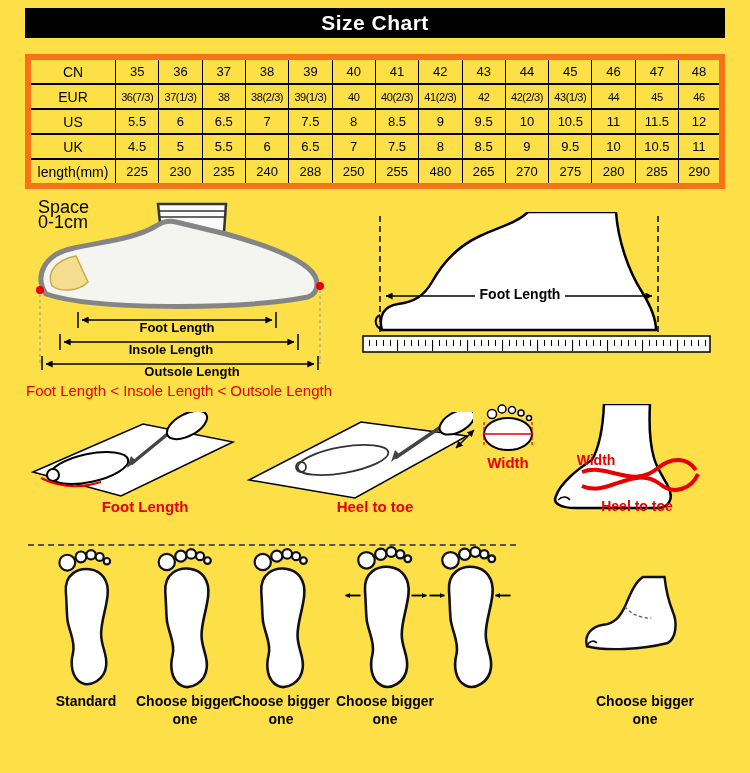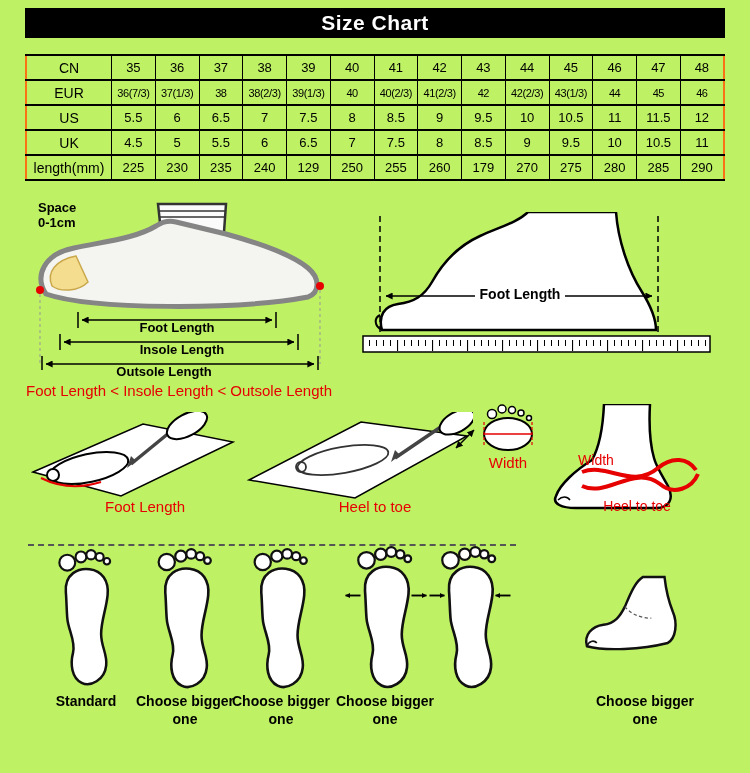--- a/index.html
+++ b/index.html
@@ -1,29 +1,29 @@
 <!DOCTYPE html>
 <html><head>
 <meta charset="utf-8">
 <style>
   html,body{margin:0;padding:0;background:#fff;}
-  .canvas{position:relative;width:750px;height:773px;background:#bef264;overflow:hidden;
+  .canvas{position:relative;width:750px;height:773px;background:#fde047;overflow:hidden;
           font-family:"Liberation Sans",sans-serif;color:#000;}
   .abs{position:absolute;}
   .title-bar{position:absolute;left:25px;top:8px;width:700px;height:30px;background:#000;color:#fff;
              display:flex;align-items:center;justify-content:center;font-weight:bold;font-size:21px;letter-spacing:.5px;}
   table.size{position:absolute;left:25px;top:54px;width:700px;border-collapse:collapse;table-layout:fixed;
-             text-align:center;font-size:13px;border:2px solid #f97316;}
+             text-align:center;font-size:13px;border:6px solid #f97316;}
   .size th,.size td{border:1px solid #000;border-top-width:2px;border-bottom-width:2px;height:23px;
                     padding:0;overflow:hidden;white-space:nowrap;}
   .size th{width:84px;font-weight:normal;font-size:14px;}
   .size tr:nth-child(2) td{font-size:11px;letter-spacing:-.4px;}
-  .lbl{position:absolute;font-weight:bold;font-size:13px;line-height:15px;}
+  .lbl{position:absolute;font-weight:normal;font-size:18px;line-height:15px;}
   .dim-lbl{position:absolute;width:200px;text-align:center;font-weight:bold;font-size:13px;line-height:14px;background:transparent;}
-  .scene-lbl{position:absolute;text-align:center;font-weight:normal;font-size:15px;color:#e60000;}
+  .scene-lbl{position:absolute;text-align:center;font-weight:bold;font-size:15px;color:#e60000;}
   .foot-lbl{position:absolute;top:692px;width:100px;text-align:center;font-weight:bold;font-size:14px;line-height:18px;}
   .dashline{position:absolute;left:28px;top:544px;width:488px;border-top:2px dashed #555;}
   .ruler-lbl{position:absolute;left:440px;top:286px;width:160px;text-align:center;font-weight:bold;font-size:14px;}
   .ruler-lbl span{background:#fff;padding:0 5px;}
   .notice{position:absolute;left:28px;top:736px;font-weight:bold;font-size:15px;color:#e60000;}
   .rule-txt{position:absolute;left:26px;top:382px;font-weight:normal;font-size:15px;color:#e60000;}
   svg{display:block;}
 </style>
 </head>
 <body>
@@ -122,25 +122,25 @@
           <td>10</td>
           <td>10.5</td>
           <td>11</td>
         </tr>
         <tr>
           <th>length(mm)</th>
           <td>225</td>
           <td>230</td>
           <td>235</td>
           <td>240</td>
-          <td>129</td>
+          <td>288</td>
           <td>250</td>
           <td>255</td>
-          <td>260</td>
-          <td>179</td>
+          <td>480</td>
+          <td>265</td>
           <td>270</td>
           <td>275</td>
           <td>280</td>
           <td>285</td>
           <td>290</td>
         </tr>
       </tbody>
   </table>
 
   <div class="lbl" style="left:38px;top:200px;width:52px">Space 0-1cm</div>
@@ -163,22 +163,22 @@
     <line x1="30" y1="136" x2="30" y2="152" stroke="#000" stroke-width="1.5"></line>
     <line x1="268" y1="136" x2="268" y2="152" stroke="#000" stroke-width="1.5"></line>
     <line x1="34" y1="144" x2="264" y2="144" stroke="#000" stroke-width="1.5" marker-start="url(#arrB)" marker-end="url(#arrB)"></line>
 
     <line x1="12" y1="158" x2="12" y2="174" stroke="#000" stroke-width="1.5"></line>
     <line x1="288" y1="158" x2="288" y2="174" stroke="#000" stroke-width="1.5"></line>
     <line x1="16" y1="166" x2="284" y2="166" stroke="#000" stroke-width="1.5" marker-start="url(#arrB)" marker-end="url(#arrB)"></line>
   </svg>
 
   <div class="dim-lbl" style="left:77px;top:321px">Foot Length</div>
-  <div class="dim-lbl" style="left:82px;top:343px">Insole Length</div>
-  <div class="dim-lbl" style="left:64px;top:365px">Outsole Length</div>
+  <div class="dim-lbl" style="left:71px;top:343px">Insole Length</div>
+  <div class="dim-lbl" style="left:92px;top:365px">Outsole Length</div>
 
   <div class="rule-txt">Foot Length &lt; Insole Length &lt; Outsole Length</div>
 
   <svg class="abs" style="left:362px;top:212px" width="350" height="152" viewBox="0 0 350 152">
     <defs>
       <pattern id="ticks" width="7" height="16" patternUnits="userSpaceOnUse">
         <line x1="0.5" y1="0" x2="0.5" y2="6" stroke="#000" stroke-width="1"></line>
       </pattern>
       <pattern id="ticksL" width="35" height="16" patternUnits="userSpaceOnUse">
         <line x1="0.5" y1="0" x2="0.5" y2="11" stroke="#000" stroke-width="1.2"></line>

